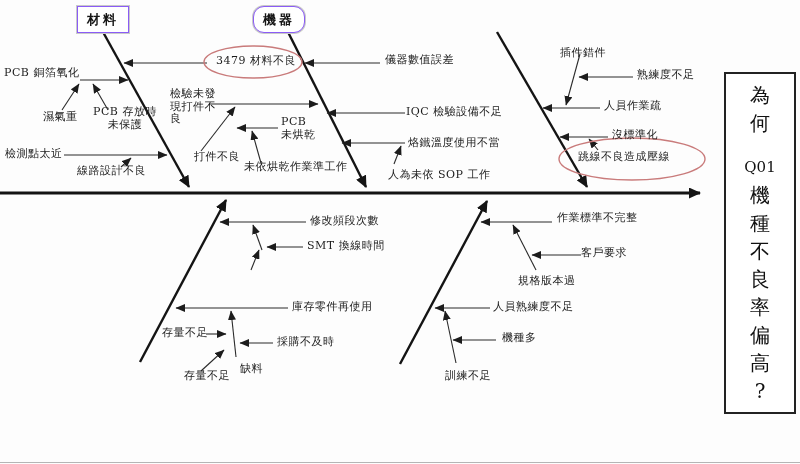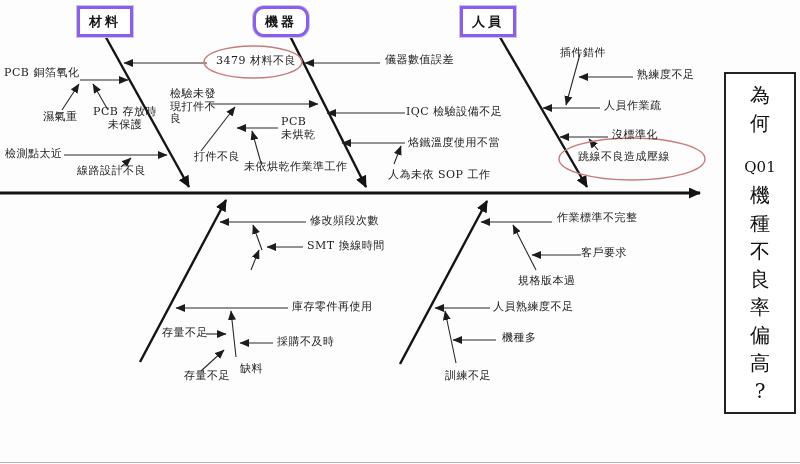--- a/index.html
+++ b/index.html
@@ -8,21 +8,21 @@
     font-family:"DejaVu Serif","Liberation Serif",serif; overflow:hidden;
   }
   #skeleton { position:absolute; left:0; top:0; }
   .lbl {
     position:absolute; font-size:11px; line-height:12.5px; color:#1c1c1c;
     white-space:pre-line; letter-spacing:0.5px;
   }
   .ctr { text-align:center; }
   .catbox {
     position:absolute; background:#fff;
-    border:3px solid #8b5cf6; box-shadow:0 0 0 1px #c9c9c9;
+    border:1px solid #8b5cf6; box-shadow:0 0 0 1px #c9c9c9;
     display:flex; align-items:center; justify-content:center;
     font-size:13px; font-weight:600; letter-spacing:3px; color:#151515;
   }
   .qbox {
     position:absolute; left:724px; top:72px; width:68px; height:338px;
     border:2px solid #222; background:#fff;
     display:flex; flex-direction:column; align-items:center; justify-content:center;
   }
   .qbox span {
     display:block; height:28px; line-height:28px; font-size:20px; color:#111;
@@ -103,21 +103,20 @@
       <line x1="456" y1="363" x2="445" y2="311" marker-end="url(#mS)"></line>
       <line x1="496" y1="340" x2="453" y2="340" marker-end="url(#mS)"></line>
     </g>
 
     <ellipse cx="253" cy="62" rx="49" ry="16" fill="none" stroke-width="1.4" stroke="#c97b7b"></ellipse>
     <ellipse cx="632" cy="159" rx="73" ry="21" fill="none" stroke-width="1.4" stroke="#c97b7b"></ellipse>
   </svg>
 
   <div class="catbox" style="left:77px;  top:6px;  width:50px; height:25px;">材料</div>
   <div class="catbox" style="left:253px; top:6px;  width:50px; height:25px;border-radius:11px;">機器</div>
-  <div class="catbox" style="left:460px; top:6px;  width:50px; height:25px;">人員</div>
 
   <div class="lbl" style="left:216px; top:55px;">3479 材料不良</div>
   <div class="lbl" style="left:4px;   top:67px;">PCB 銅箔氧化</div>
   <div class="lbl" style="left:43px;  top:111px;">濕氣重</div>
   <div class="lbl ctr" style="left:88px; top:106px; width:74px;">PCB 存放時
 未保護</div>
   <div class="lbl" style="left:5px;   top:148px;">檢測點太近</div>
   <div class="lbl" style="left:77px;  top:165px;">線路設計不良</div>
 
   <div class="lbl" style="left:385px; top:54px;">儀器數值誤差</div>

